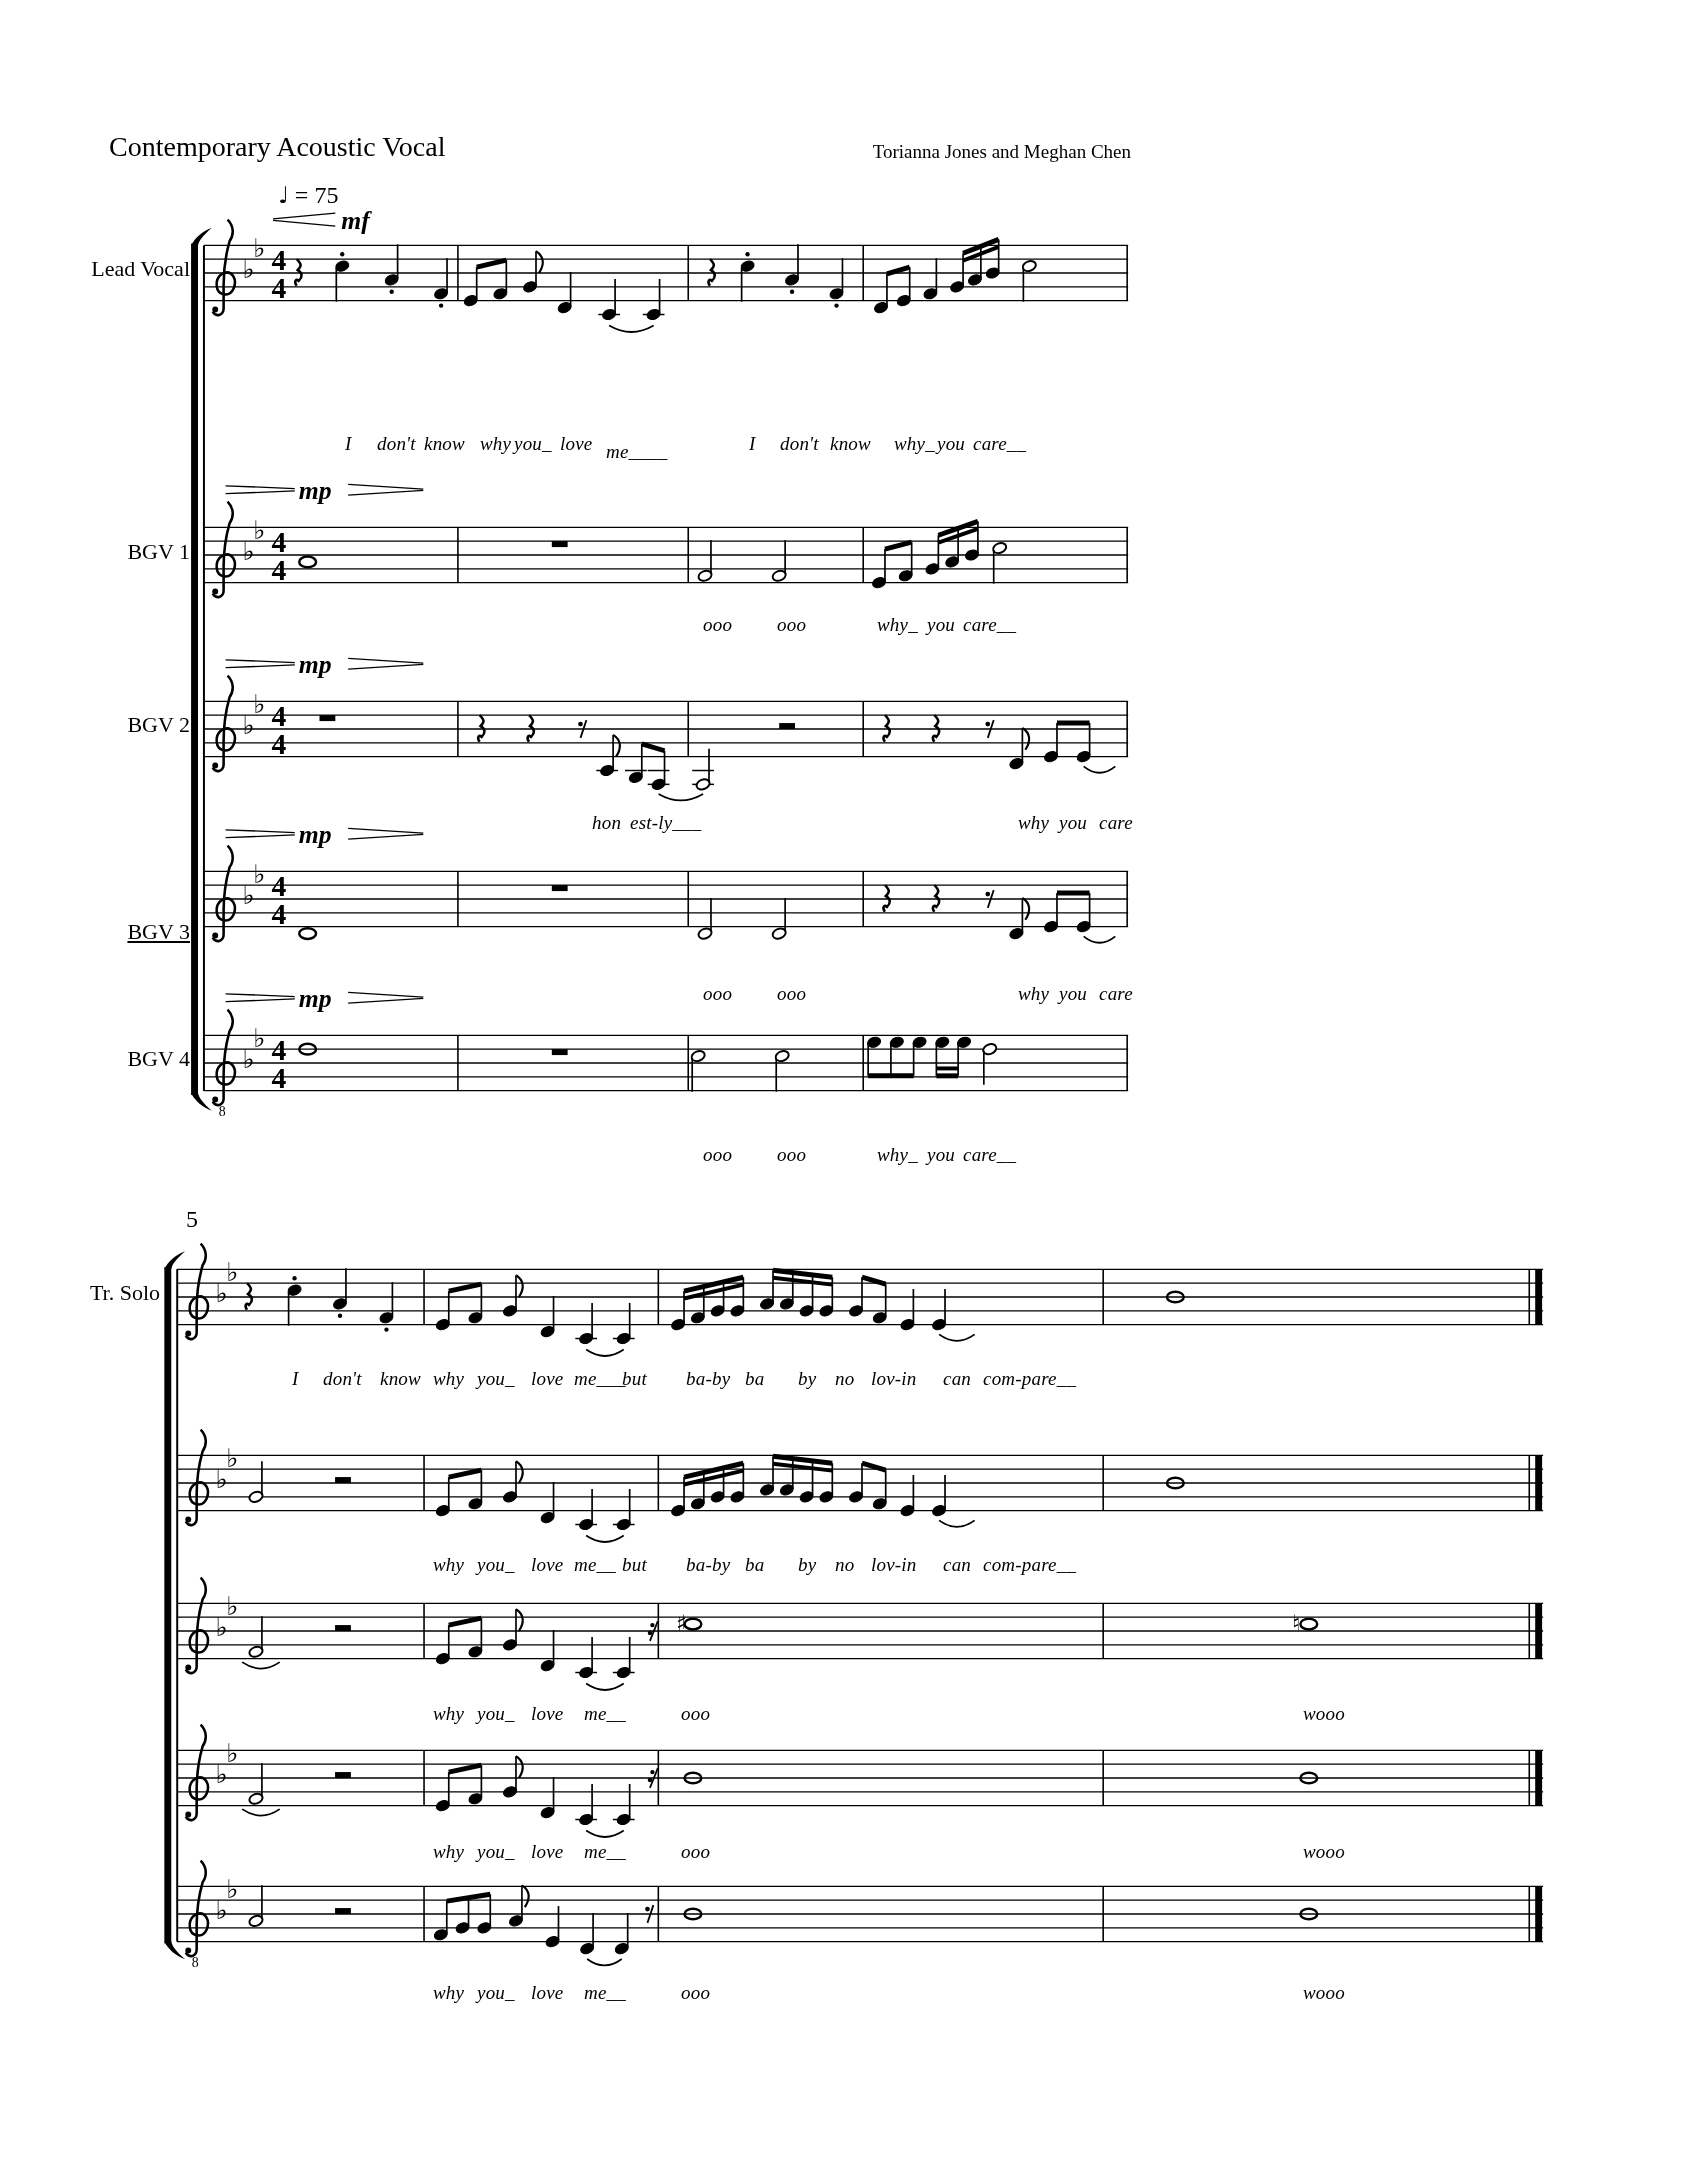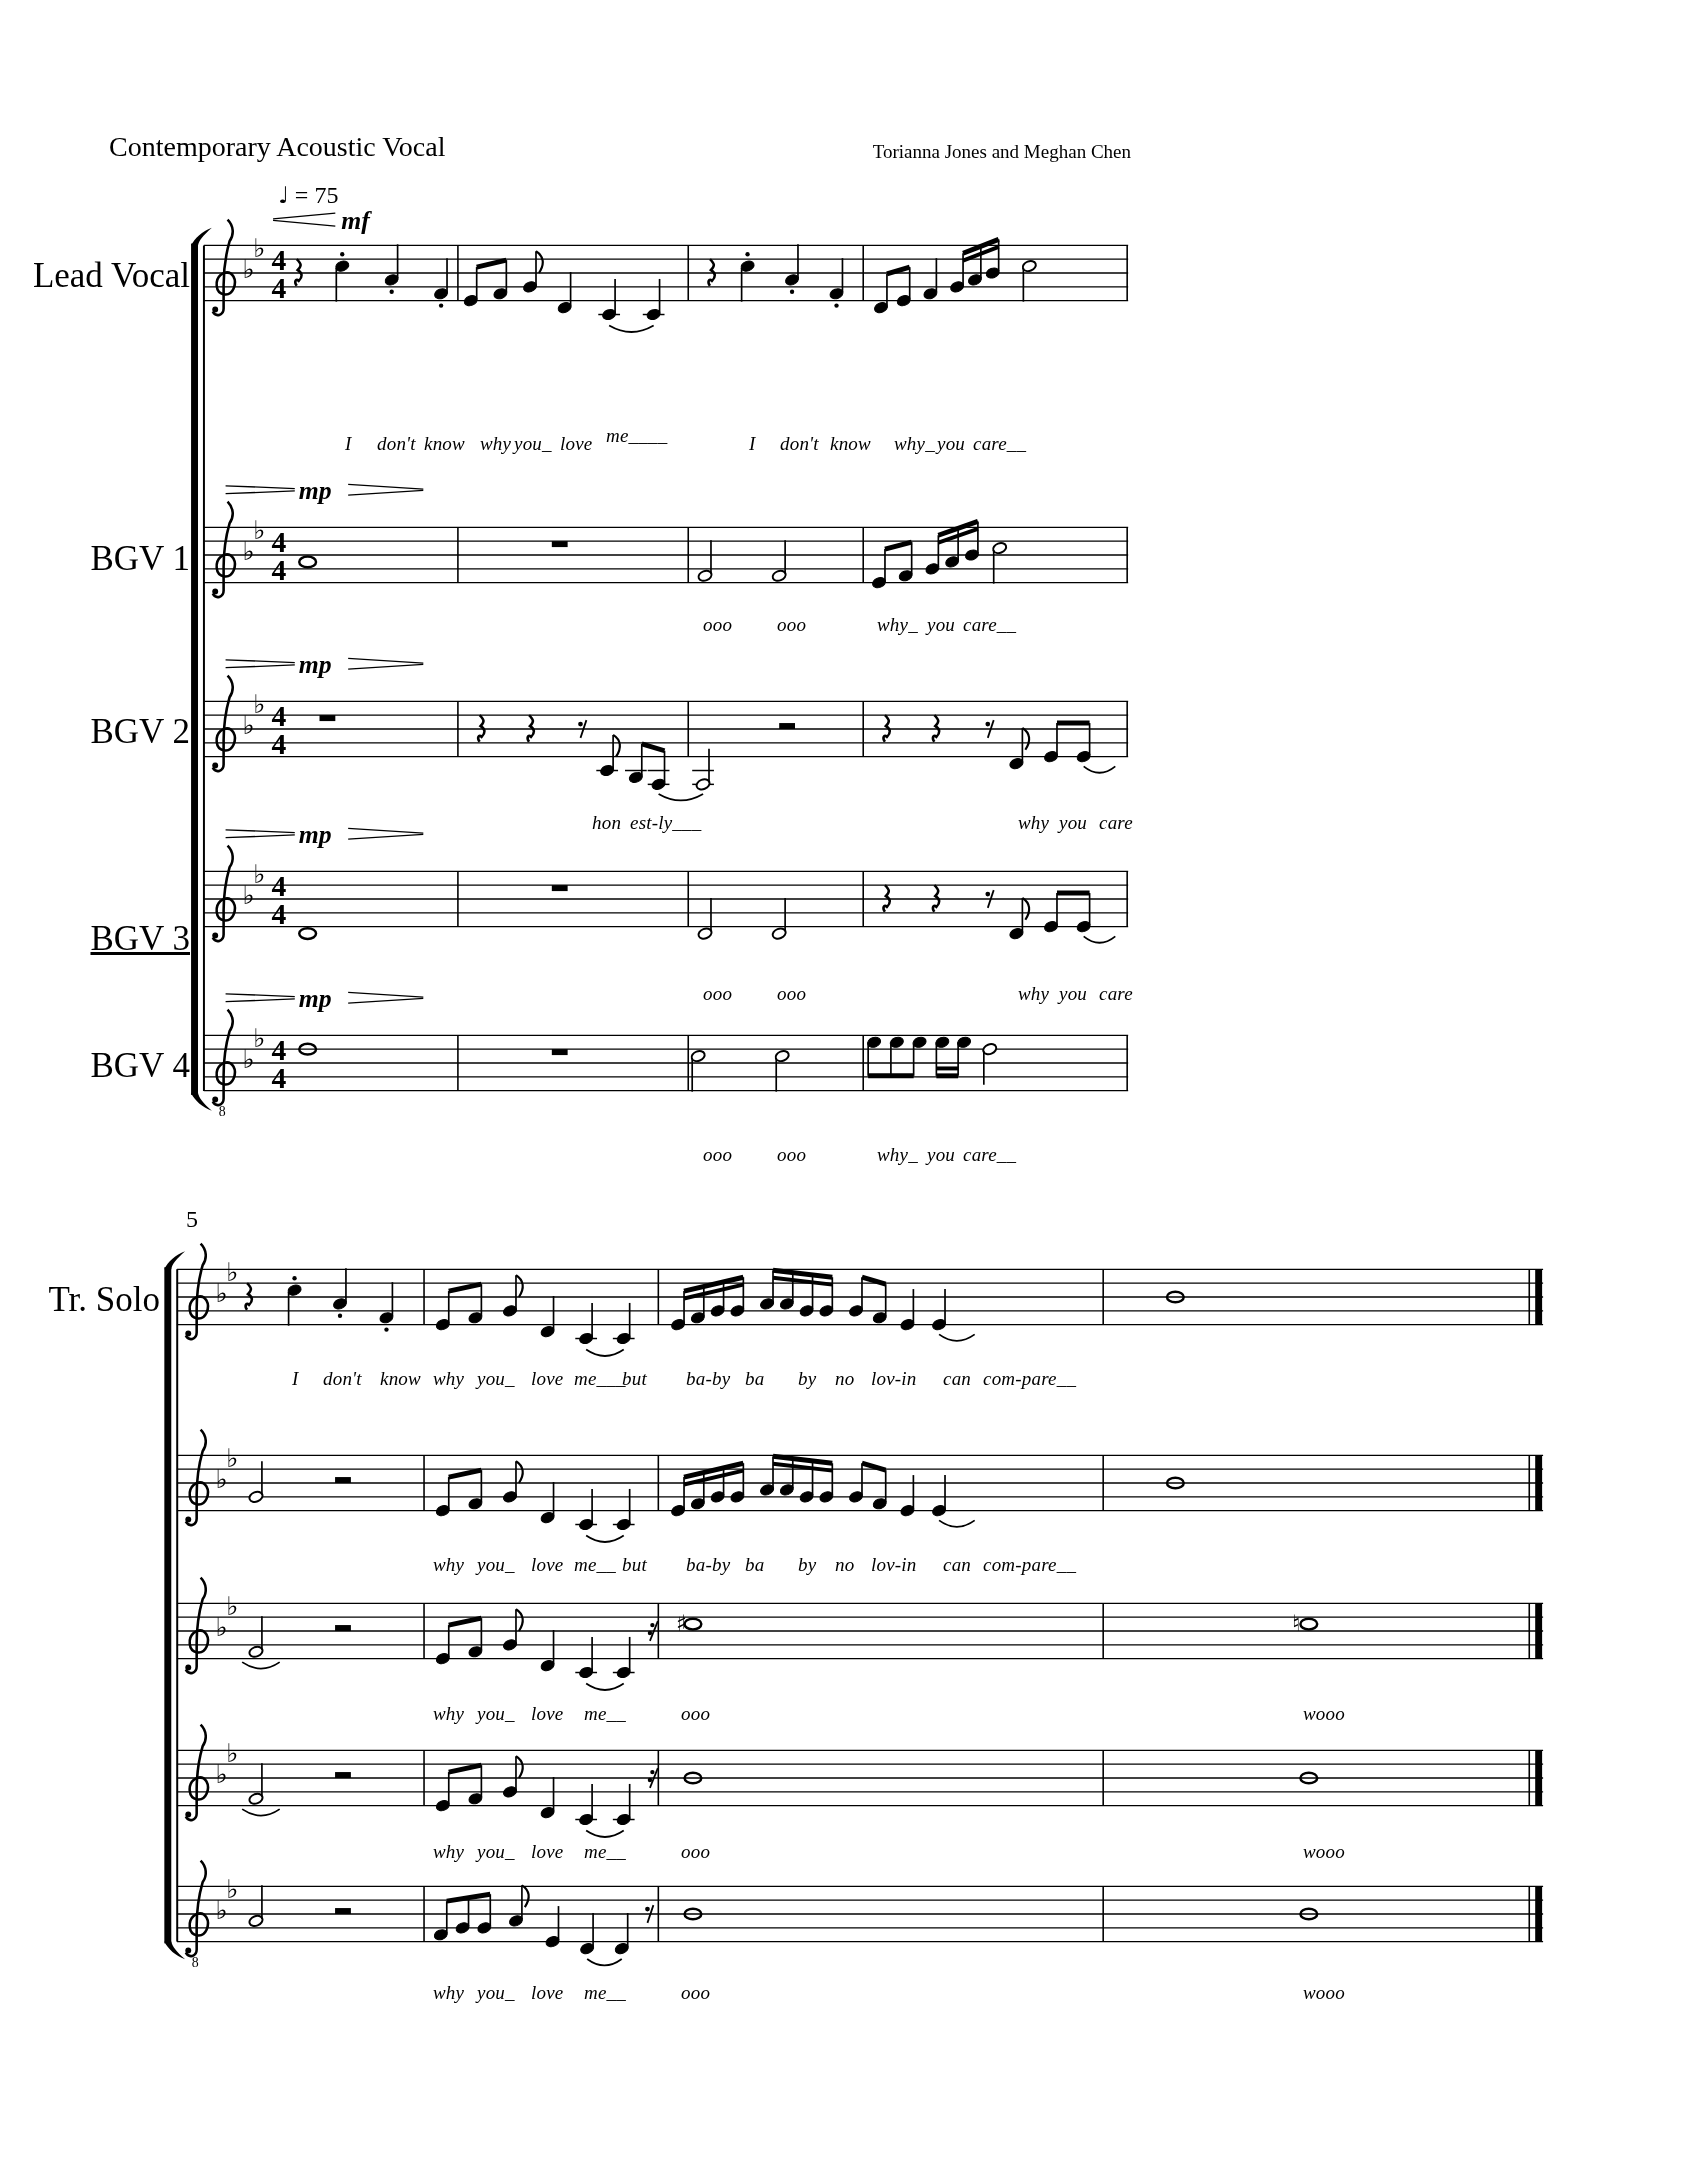--- a/index.html
+++ b/index.html
@@ -5,21 +5,21 @@
   html,body{margin:0;padding:0;background:#888;}
   .page{position:relative;width:1683px;height:2178px;background:#ffffff;
         font-family:"Liberation Serif",serif;color:#000;overflow:hidden;margin:0 auto;}
   .title{position:absolute;top:50px;left:0;width:100%;text-align:center;
          font-size:54px;letter-spacing:-1px;}
   .subtitle{position:absolute;left:109px;top:131px;font-size:28px;}
   .composer{position:absolute;right:552px;top:141px;font-size:19px;}
   .tempo{position:absolute;left:278px;top:182px;font-size:24px;white-space:nowrap;}
   .tempo .glyph{font-family:"DejaVu Sans",sans-serif;font-size:23px;}
   .measure-num{position:absolute;left:186px;top:1206px;font-size:24px;}
-  .staff-label{position:absolute;font-size:35px;white-space:nowrap;}
+  .staff-label{position:absolute;font-size:22px;white-space:nowrap;}
   .lyric{position:absolute;font-size:19px;font-style:italic;white-space:nowrap;
          letter-spacing:0.2px;}
   svg.staff,svg.overlay{position:absolute;}
   svg.overlay{left:0;top:0;pointer-events:none;}
 </style>
 </head>
 <body>
 
 <div class="page">
   <div class="subtitle">Contemporary Acoustic Vocal</div>
@@ -103,21 +103,21 @@
       <ellipse cx="0" cy="0" rx="6.8" ry="4.8" transform="translate(835 81) rotate(-21)" fill="#fff" stroke="#000" stroke-width="2"></ellipse>
       <line x1="829" y1="83" x2="829" y2="117" stroke="#000" stroke-width="1.7"></line>
     </svg>
     <span class="staff-label" style="right: 1493px; top: 256px;">Lead Vocal</span>
     <span class="lyric" style="left: 345px; top: 433px;">I</span>
     <span class="lyric" style="left: 377px; top: 433px;">don't</span>
     <span class="lyric" style="left: 424px; top: 433px;">know</span>
     <span class="lyric" style="left: 480px; top: 433px;">why</span>
     <span class="lyric" style="left: 514px; top: 433px;">you_</span>
     <span class="lyric" style="left: 560px; top: 433px;">love</span>
-    <span class="lyric" style="left: 606px; top: 425px;">me____</span>
+    <span class="lyric" style="left: 606px; top: 441px;">me____</span>
     <span class="lyric" style="left: 749px; top: 433px;">I</span>
     <span class="lyric" style="left: 780px; top: 433px;">don't</span>
     <span class="lyric" style="left: 830px; top: 433px;">know</span>
     <span class="lyric" style="left: 894px; top: 433px;">why_</span>
     <span class="lyric" style="left: 937px; top: 433px;">you</span>
     <span class="lyric" style="left: 973px; top: 433px;">care__</span>
     <svg class="staff" width="926" height="173" viewBox="0 0 935 175" style="left: 203px; top: 468px;">
       <line x1="0" y1="60" x2="935" y2="60" stroke="#000" stroke-width="1.3"></line>
       <line x1="0" y1="74" x2="935" y2="74" stroke="#000" stroke-width="1.3"></line>
       <line x1="0" y1="88" x2="935" y2="88" stroke="#000" stroke-width="1.3"></line>

